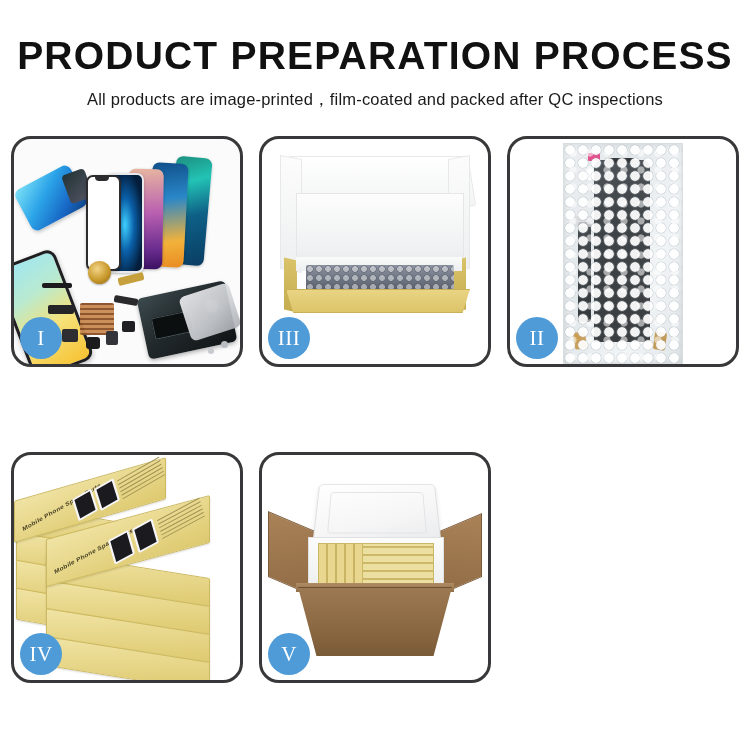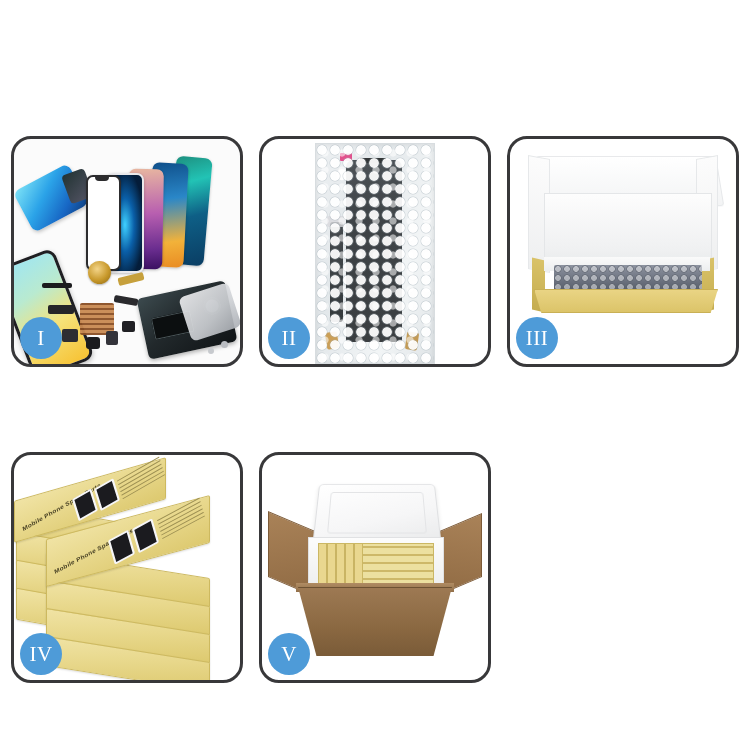--- a/index.html
+++ b/index.html
@@ -365,20 +365,24 @@
   .p6 .shadow{
     position:absolute;left:34px;top:188px;width:168px;height:10px;
     background:radial-gradient(ellipse at center,rgba(0,0,0,.10),transparent 72%);
   }
 </style>
 </head>
 <body>
 
 <div class="page">
 
+  <div class="header">
+    <div class="title">PRODUCT PREPARATION PROCESS</div>
+    <div class="subtitle">All products are image-printed，film-coated and packed after QC inspections</div>
+  </div>
 
   <div class="grid">
 
     <div class="panel p1">
       <div class="scene">
         <div class="blueflat"></div>
         <div class="fan">
           <div class="ph ph1"></div>
           <div class="ph ph2"></div>
           <div class="ph ph3"></div>
@@ -399,52 +403,52 @@
         <div class="part-e"></div>
         <div class="part-f"></div>
         <div class="part-g"></div>
         <div class="tool"></div>
         <div class="screw1"></div>
         <div class="screw2"></div>
       </div>
       <div class="badge">I</div>
     </div>
 
+    <div class="panel p3">
+      <div class="scene">
+        <div class="lidback"></div>
+        <div class="lidleft"></div>
+        <div class="lidright"></div>
+        <div class="inner"></div>
+        <div class="trayleft"></div>
+        <div class="trayright"></div>
+        <div class="tray"></div>
+        <div class="foam"></div>
+        <div class="wrap"></div>
+        <div class="trayfront"></div>
+      </div>
+      <div class="badge">III</div>
+    </div>
+
     <div class="panel p2">
       <div class="scene">
         <div class="bag">
           <div class="screenitem"></div>
           <div class="flexstrip"></div>
           <div class="conn"></div>
           <div class="goldtab1"></div>
           <div class="goldtab2"></div>
           <div class="pinklabel"></div>
           <div class="bubbles"></div>
           <div class="bubbles2"></div>
         </div>
       </div>
       <div class="badge">II</div>
     </div>
 
-    <div class="panel p3">
-      <div class="scene">
-        <div class="lidback"></div>
-        <div class="lidleft"></div>
-        <div class="lidright"></div>
-        <div class="inner"></div>
-        <div class="trayleft"></div>
-        <div class="trayright"></div>
-        <div class="tray"></div>
-        <div class="foam"></div>
-        <div class="wrap"></div>
-        <div class="trayfront"></div>
-      </div>
-      <div class="badge">III</div>
-    </div>
-
     <div class="panel p4">
       <div class="scene">
         <div class="stack">
 
           <div class="sbox" style="left:2px;top:58px;width:104px;height:30px;transform:skewY(10deg);"></div>
           <div class="sbox" style="left:2px;top:86px;width:104px;height:30px;transform:skewY(10deg);"></div>
           <div class="sbox" style="left:2px;top:114px;width:104px;height:30px;transform:skewY(10deg);"></div>
           <div class="sbox" style="left:2px;top:142px;width:104px;height:30px;transform:skewY(10deg);"></div>
 
           <div class="sbox" style="left:32px;top:110px;width:162px;height:28px;transform:skewY(9deg);"></div>

